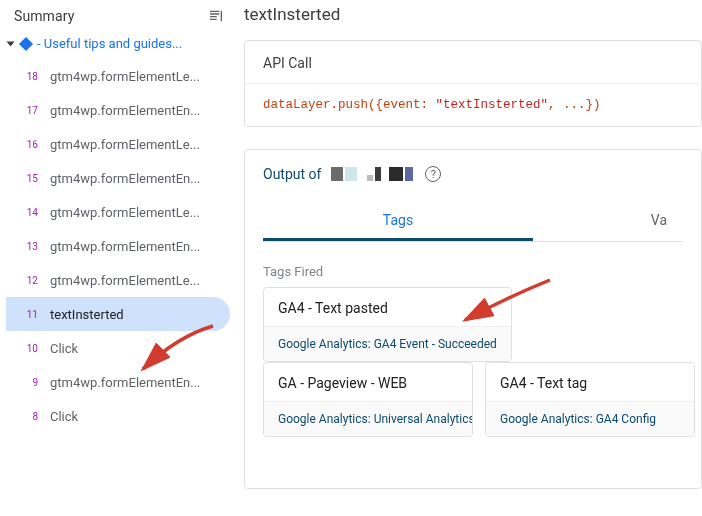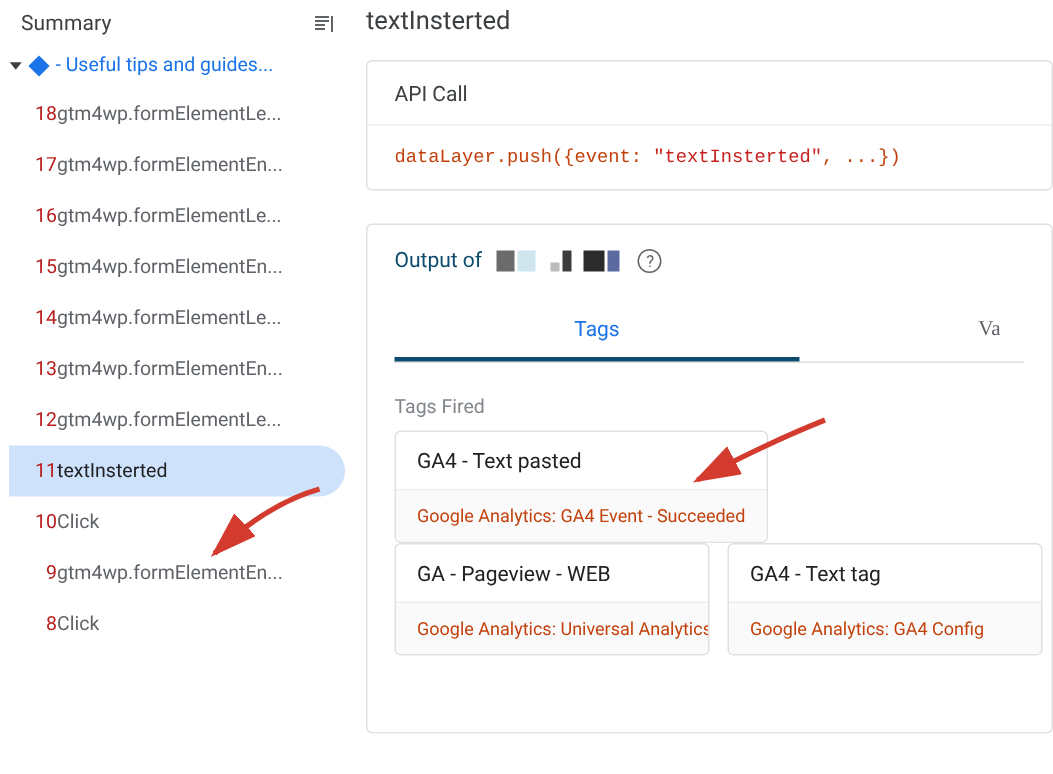--- a/index.html
+++ b/index.html
@@ -17,22 +17,22 @@
       padding:2px 6px 10px 8px; color:#3c4043; font-size:14px;}
     .summary-row .title { letter-spacing:.1px;}
     .sb-section-icon { display:flex; }
     .sb-tree-toggle { display:flex; align-items:center; padding:2px 0 2px 2px;}
     .tree-caret { width:0;height:0;border-left:5px solid #3c4043;border-top:4px solid transparent;border-bottom:4px solid transparent;transform:rotate(90deg);margin-right:6px;}
     .diamond { width:10px;height:10px;background:#1a73e8;transform:rotate(45deg);margin:0 6px 0 2px;}
     .tree-label { color:#1a73e8;font-size:13px;white-space:nowrap;overflow:hidden;text-overflow:ellipsis;max-width:170px;}
     .sb-list { margin-top:6px; display:flex; flex-direction:column;}
     .sb-item { display:flex; align-items:center; height:34px; padding-left:10px;
       border-radius:0 18px 18px 0; cursor:pointer; }
-    .sb-item .idx { width:22px; text-align:right; color:#b91c1c; font-size:13px;}
-    .sb-item .lbl { font-size:13px; color:#5f6368; white-space:nowrap;
+    .sb-item .idx { width:22px; text-align:right; color:#a21caf; font-size:10px;}
+    .sb-item .lbl { margin-left:12px; font-size:13px; color:#5f6368; white-space:nowrap;
       overflow:hidden; text-overflow:ellipsis; max-width:160px;}
     .sb-item.selected { background:#cfe2fc; }
     .sb-item.selected .lbl { color:#202124; }
     
     .main { flex:1; padding:4px 0 0 14px; overflow:hidden; }
     .page-title { font-size:17px; color:#3c4043; margin-bottom:16px;}
     .card { border:1px solid #e0e0e0; border-radius:4px; background:#fff; margin-right:0; }
     .card-api { padding:0;}
     .card-api .hdr { padding:14px 18px 12px 18px; border-bottom:1px solid #eee; font-size:14px;}
     .card-api .body { padding:14px 18px; font-family:"Courier New",monospace; font-size:12.5px; color:#202124;}
@@ -43,26 +43,26 @@
     .out-row { display:flex; align-items:center; gap:8px;}
     .out-label { font-size:14px; color:#0c4a6e;}
     .pixels { display:flex; gap:2px; margin-left:2px;}
     .px { width:12px; height:14px;}
     .help { width:16px;height:16px;border:1.5px solid #5f6368;border-radius:50%;
       display:flex;align-items:center;justify-content:center;font-size:11px;color:#5f6368;margin-left:4px;}
     .tabs { display:flex; margin-top:20px; border-bottom:1px solid #e0e0e0;}
     .tab { font-size:14px; color:#5f6368; padding:10px 4px 10px 4px; margin-right:16px;}
     .tab.active { color:#1a73e8; border-bottom:3px solid #0c4a6e;}
     .tab-a { width:270px; text-align:center;}
-    .tab-b { margin-left:auto; padding-right:0;font-family:Liberation Serif, serif;}
+    .tab-b { margin-left:auto; padding-right:0;}
     .section-lbl { color:#80868b; font-size:13px; margin:22px 0 8px 0;}
     .tag-row { display:flex; gap:12px;}
     .tag-card { border:1px solid #e0e0e0; border-radius:4px; min-width:210px; overflow:hidden;}
     .tag-card .name { padding:12px 14px 10px 14px; font-size:14px; color:#202124;}
-    .tag-card .meta { padding:10px 14px; font-size:12px; color:#c2410c; background:#fafafa; border-top:1px solid #eee; white-space:nowrap;}
+    .tag-card .meta { padding:10px 14px; font-size:12px; color:#0c4a6e; background:#fafafa; border-top:1px solid #eee; white-space:nowrap;}
     
     .arrow-svg { position:absolute; pointer-events:none;}
     .root { position:relative;}
   </style>
 </head>
 <body>
 
 <div class="root">
 <div class="layout">
 

